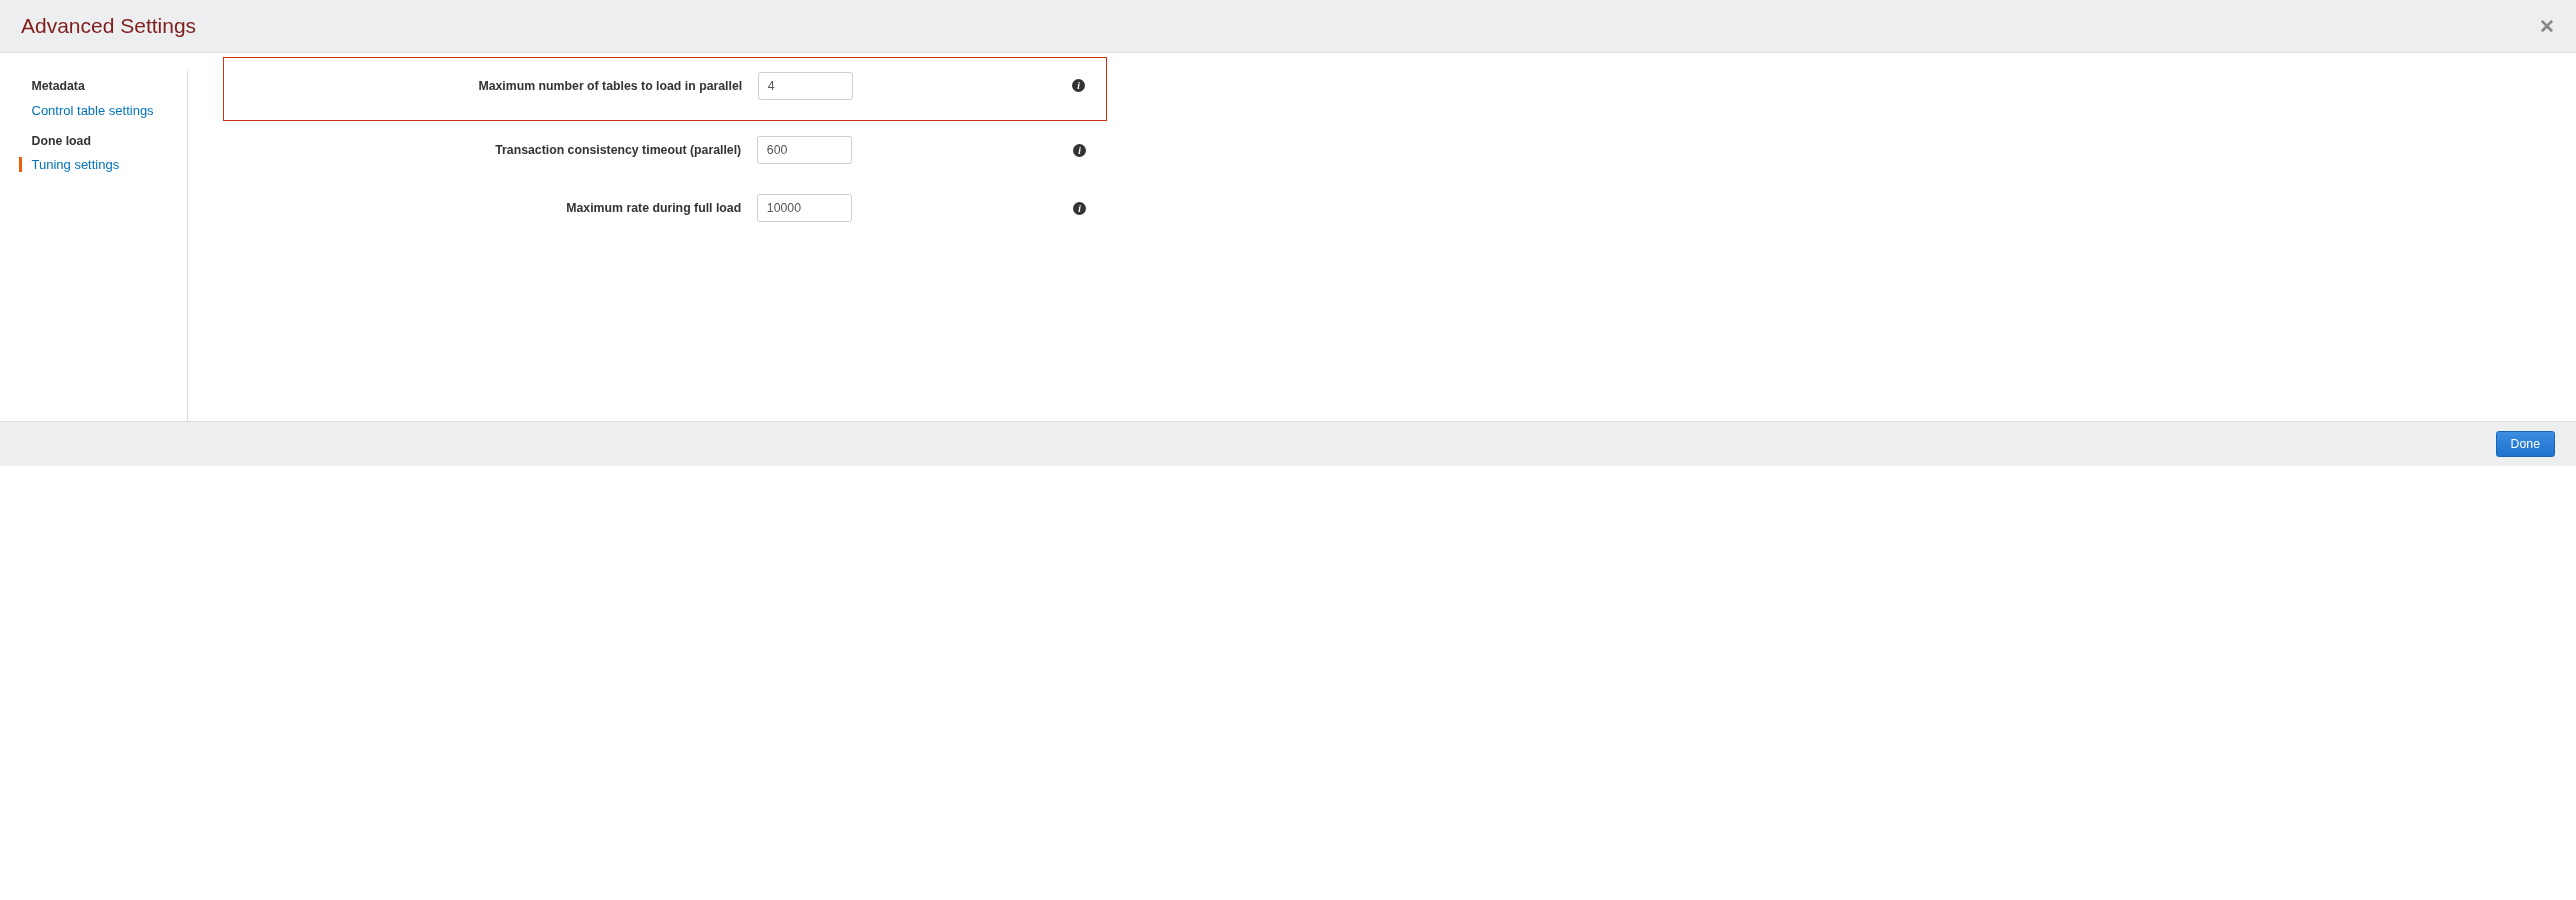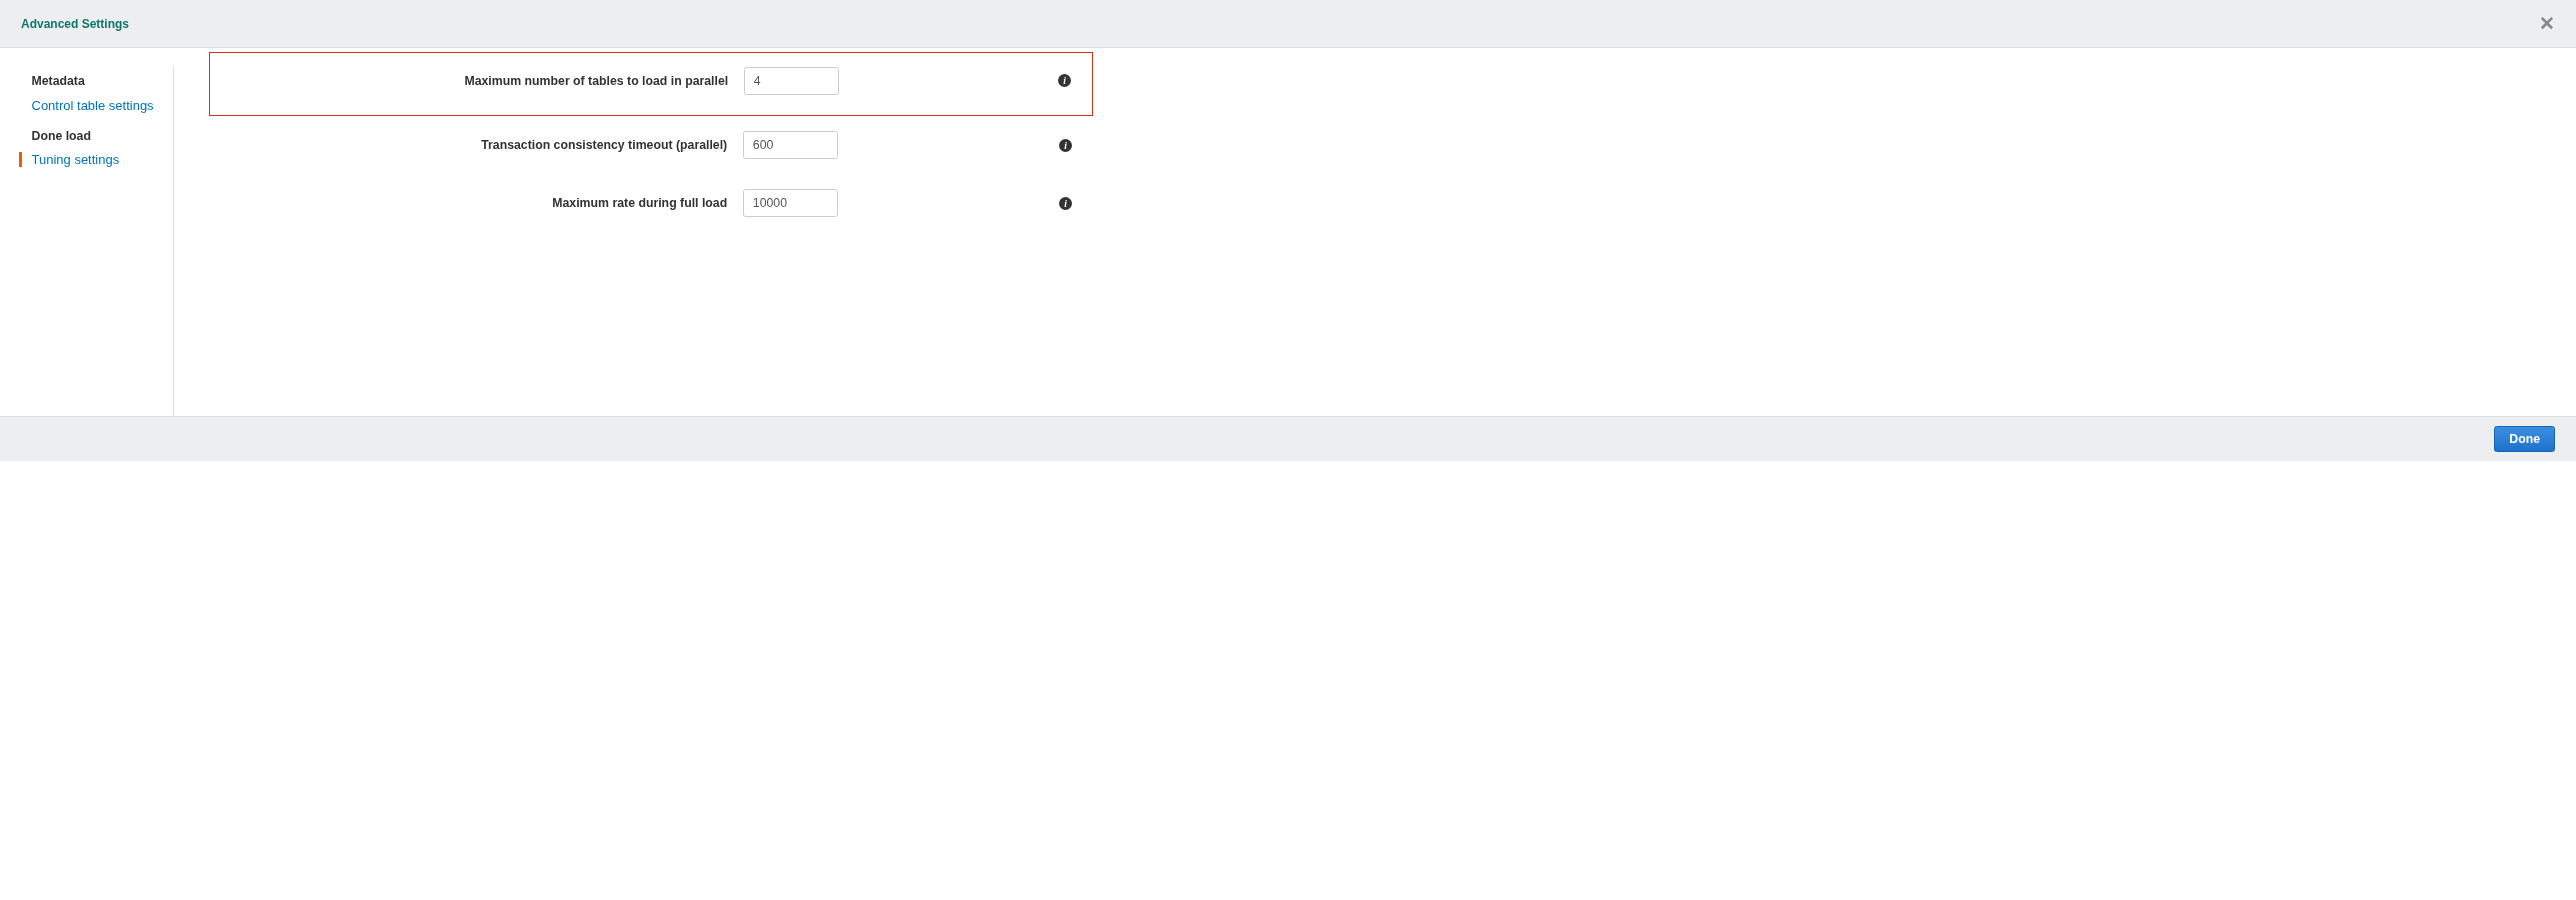--- a/index.html
+++ b/index.html
@@ -15,39 +15,39 @@
     }
     .header {
       background: #eceeef;
       padding: 14px 21px;
       border-bottom: 0.9px solid #ddd;
       display: flex;
       justify-content: space-between;
       align-items: center;
     }
     .header h1 {
-      font-size: 12px;
-      font-weight: 700;
-      color: #0f766e;
+      font-size: 21px;
+      font-weight: 400;
+      color: #7f1d1d;
     }
     .close-icon {
       color: #888;
       font-size: 19px;
       font-weight: bold;
       cursor: pointer;
       line-height: 1;
     }
     .body {
       display: flex;
       padding: 17.5px 0 0 0;
       min-height: 368px;
       background: #fff;
     }
     .sidebar {
-      width: 174px;
+      width: 188px;
       padding: 3.5px 7px 3.5px 31.5px;
       border-right: 0.9px solid #ddd;
       min-height: 333px;
     }
     .sidebar-heading {
       font-weight: 700;
       color: #333;
       font-size: 12.3px;
       padding: 5.3px 0;
     }
@@ -138,21 +138,21 @@
       justify-content: flex-end;
     }
     .done-btn {
       background: #2b7ed8;
       background: linear-gradient(#3b8ee0, #1f72cc);
       color: #fff;
       border: 0.9px solid #1664b4;
       border-radius: 2.6px;
       padding: 5.3px 14px;
       font-size: 12.3px;
-      font-weight: 700;
+      font-weight: 400;
       cursor: pointer;
     }
   </style>
 </head>
 <body>
 
 <div class="header">
   <h1>Advanced Settings</h1>
   <span class="close-icon">✕</span>
 </div>

